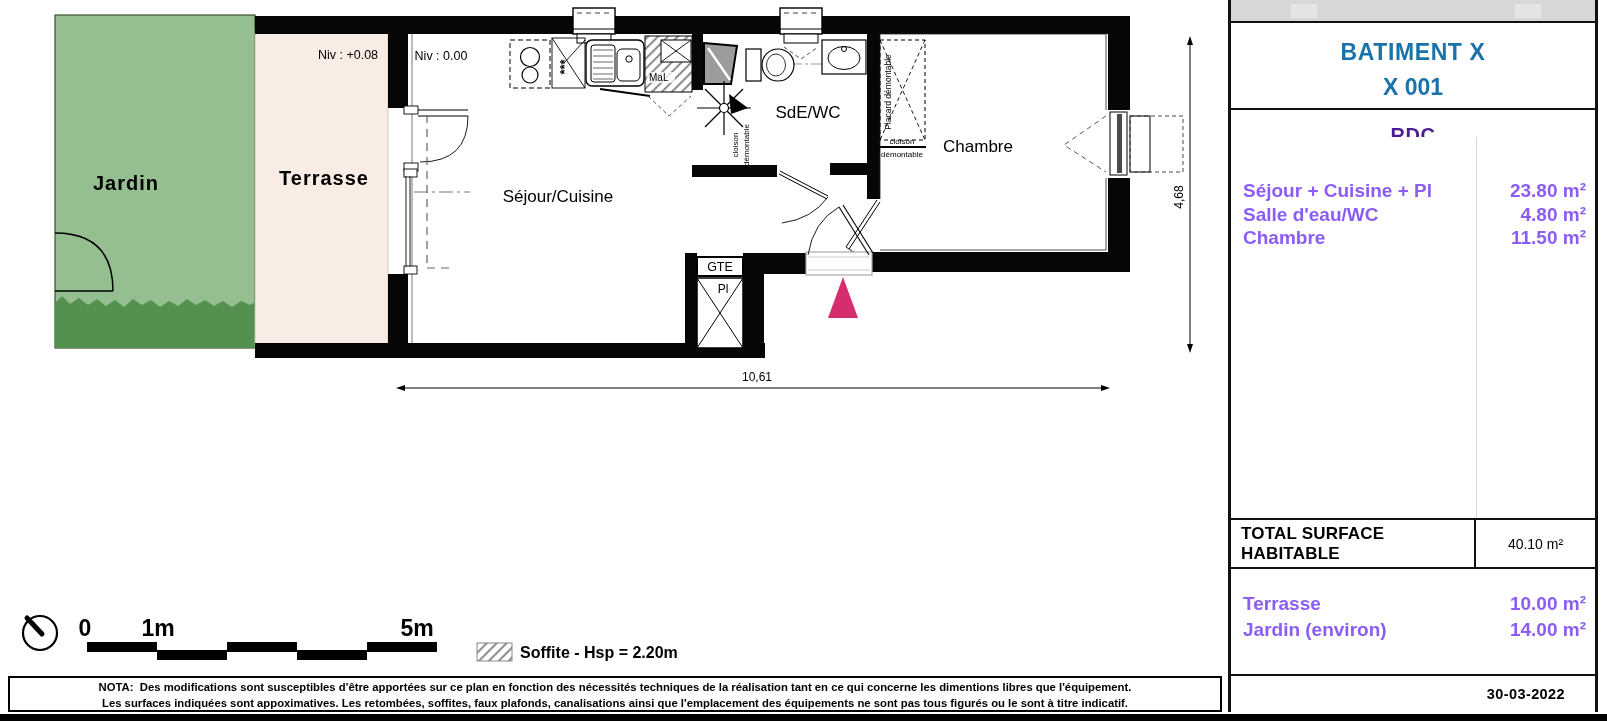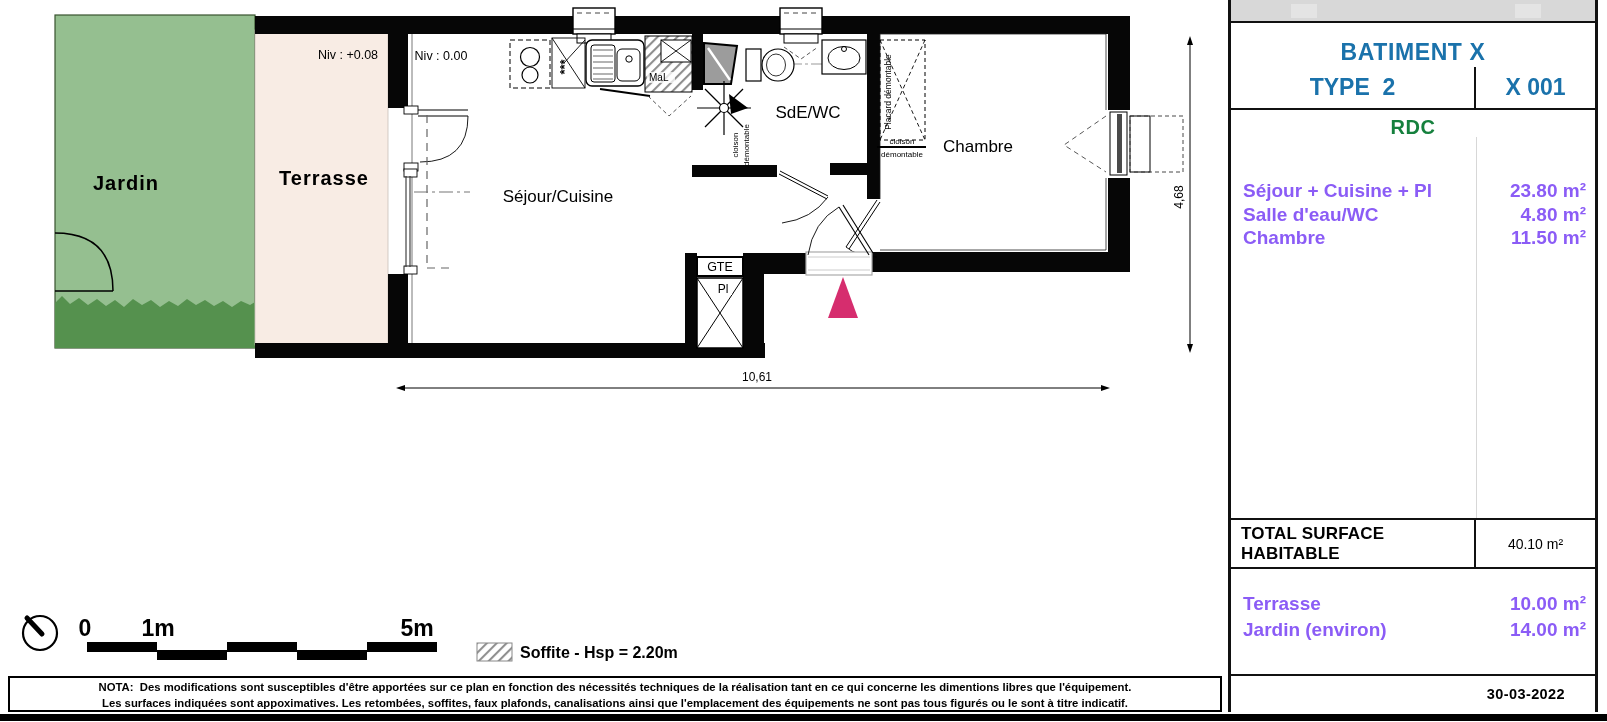--- a/index.html
+++ b/index.html
@@ -14,22 +14,22 @@
   .prow{position:absolute;left:0;right:0;box-sizing:border-box;border-bottom:2px solid #111;background:#fff;}
   .gray-band{top:0;height:23px;background:#d8d8d8;}
   .logo-bit{position:absolute;top:4px;width:26px;height:14px;background:#e4e4e4;}
   .r-bat{top:23px;height:60px;display:flex;align-items:center;justify-content:center;
     color:#1a72ab;font-weight:bold;font-size:23px;letter-spacing:.6px;}
   .r-type{top:67px;height:43px;display:flex;}
   .r-type .cell{display:flex;align-items:center;justify-content:center;color:#1a72ab;
     font-weight:bold;font-size:23px;white-space:pre;box-sizing:border-box;}
   .r-type .c-left{width:245px;border-right:2px solid #111;}
   .r-type .c-right{flex:1;}
-  .r-rdc{top:110px;height:36px;display:flex;align-items:center;justify-content:center;
-    color:#15803d;font-weight:bold;font-size:20px;letter-spacing:.5px;}
+  .r-rdc{top:118px;height:36px;display:flex;align-items:center;justify-content:center;
+    color:#4c1d95;font-weight:bold;font-size:20px;letter-spacing:.5px;}
   .r-rooms{top:137px;height:383px;}
   .rooms-divider{position:absolute;left:245px;top:0;bottom:0;width:1px;background:#d7d7d7;}
   .room-list{position:absolute;left:12px;right:9px;top:42px;}
   .a-row{display:flex;justify-content:space-between;font-size:19px;font-weight:bold;
     line-height:23.5px;color:#8b5cf6;}
   .r-total{top:520px;height:49px;display:flex;}
   .r-total .t-label{width:245px;box-sizing:border-box;border-right:2px solid #111;
     display:flex;align-items:center;padding-left:10px;font-size:17px;font-weight:bold;letter-spacing:.2px;}
   .r-total .t-value{flex:1;display:flex;align-items:center;justify-content:center;
     font-size:14px;font-weight:normal;}
@@ -275,21 +275,20 @@
   </g>
 </svg>
 
 <div class="panel">
   <div class="prow gray-band">
     <div class="logo-bit" style="left:60px"></div>
     <div class="logo-bit" style="left:284px"></div>
   </div>
   <div class="prow r-bat">BATIMENT X</div>
   <div class="prow r-type">
-    <div class="cell c-left">TYPE  2</div>
     <div class="cell c-right">X 001</div>
   </div>
   <div class="prow r-rdc">RDC</div>
 
   <div class="prow r-rooms">
     <div class="rooms-divider"></div>
     <div class="room-list">
       <div class="a-row">
         <span>Séjour + Cuisine + Pl</span>
         <span>23.80 m²</span>

